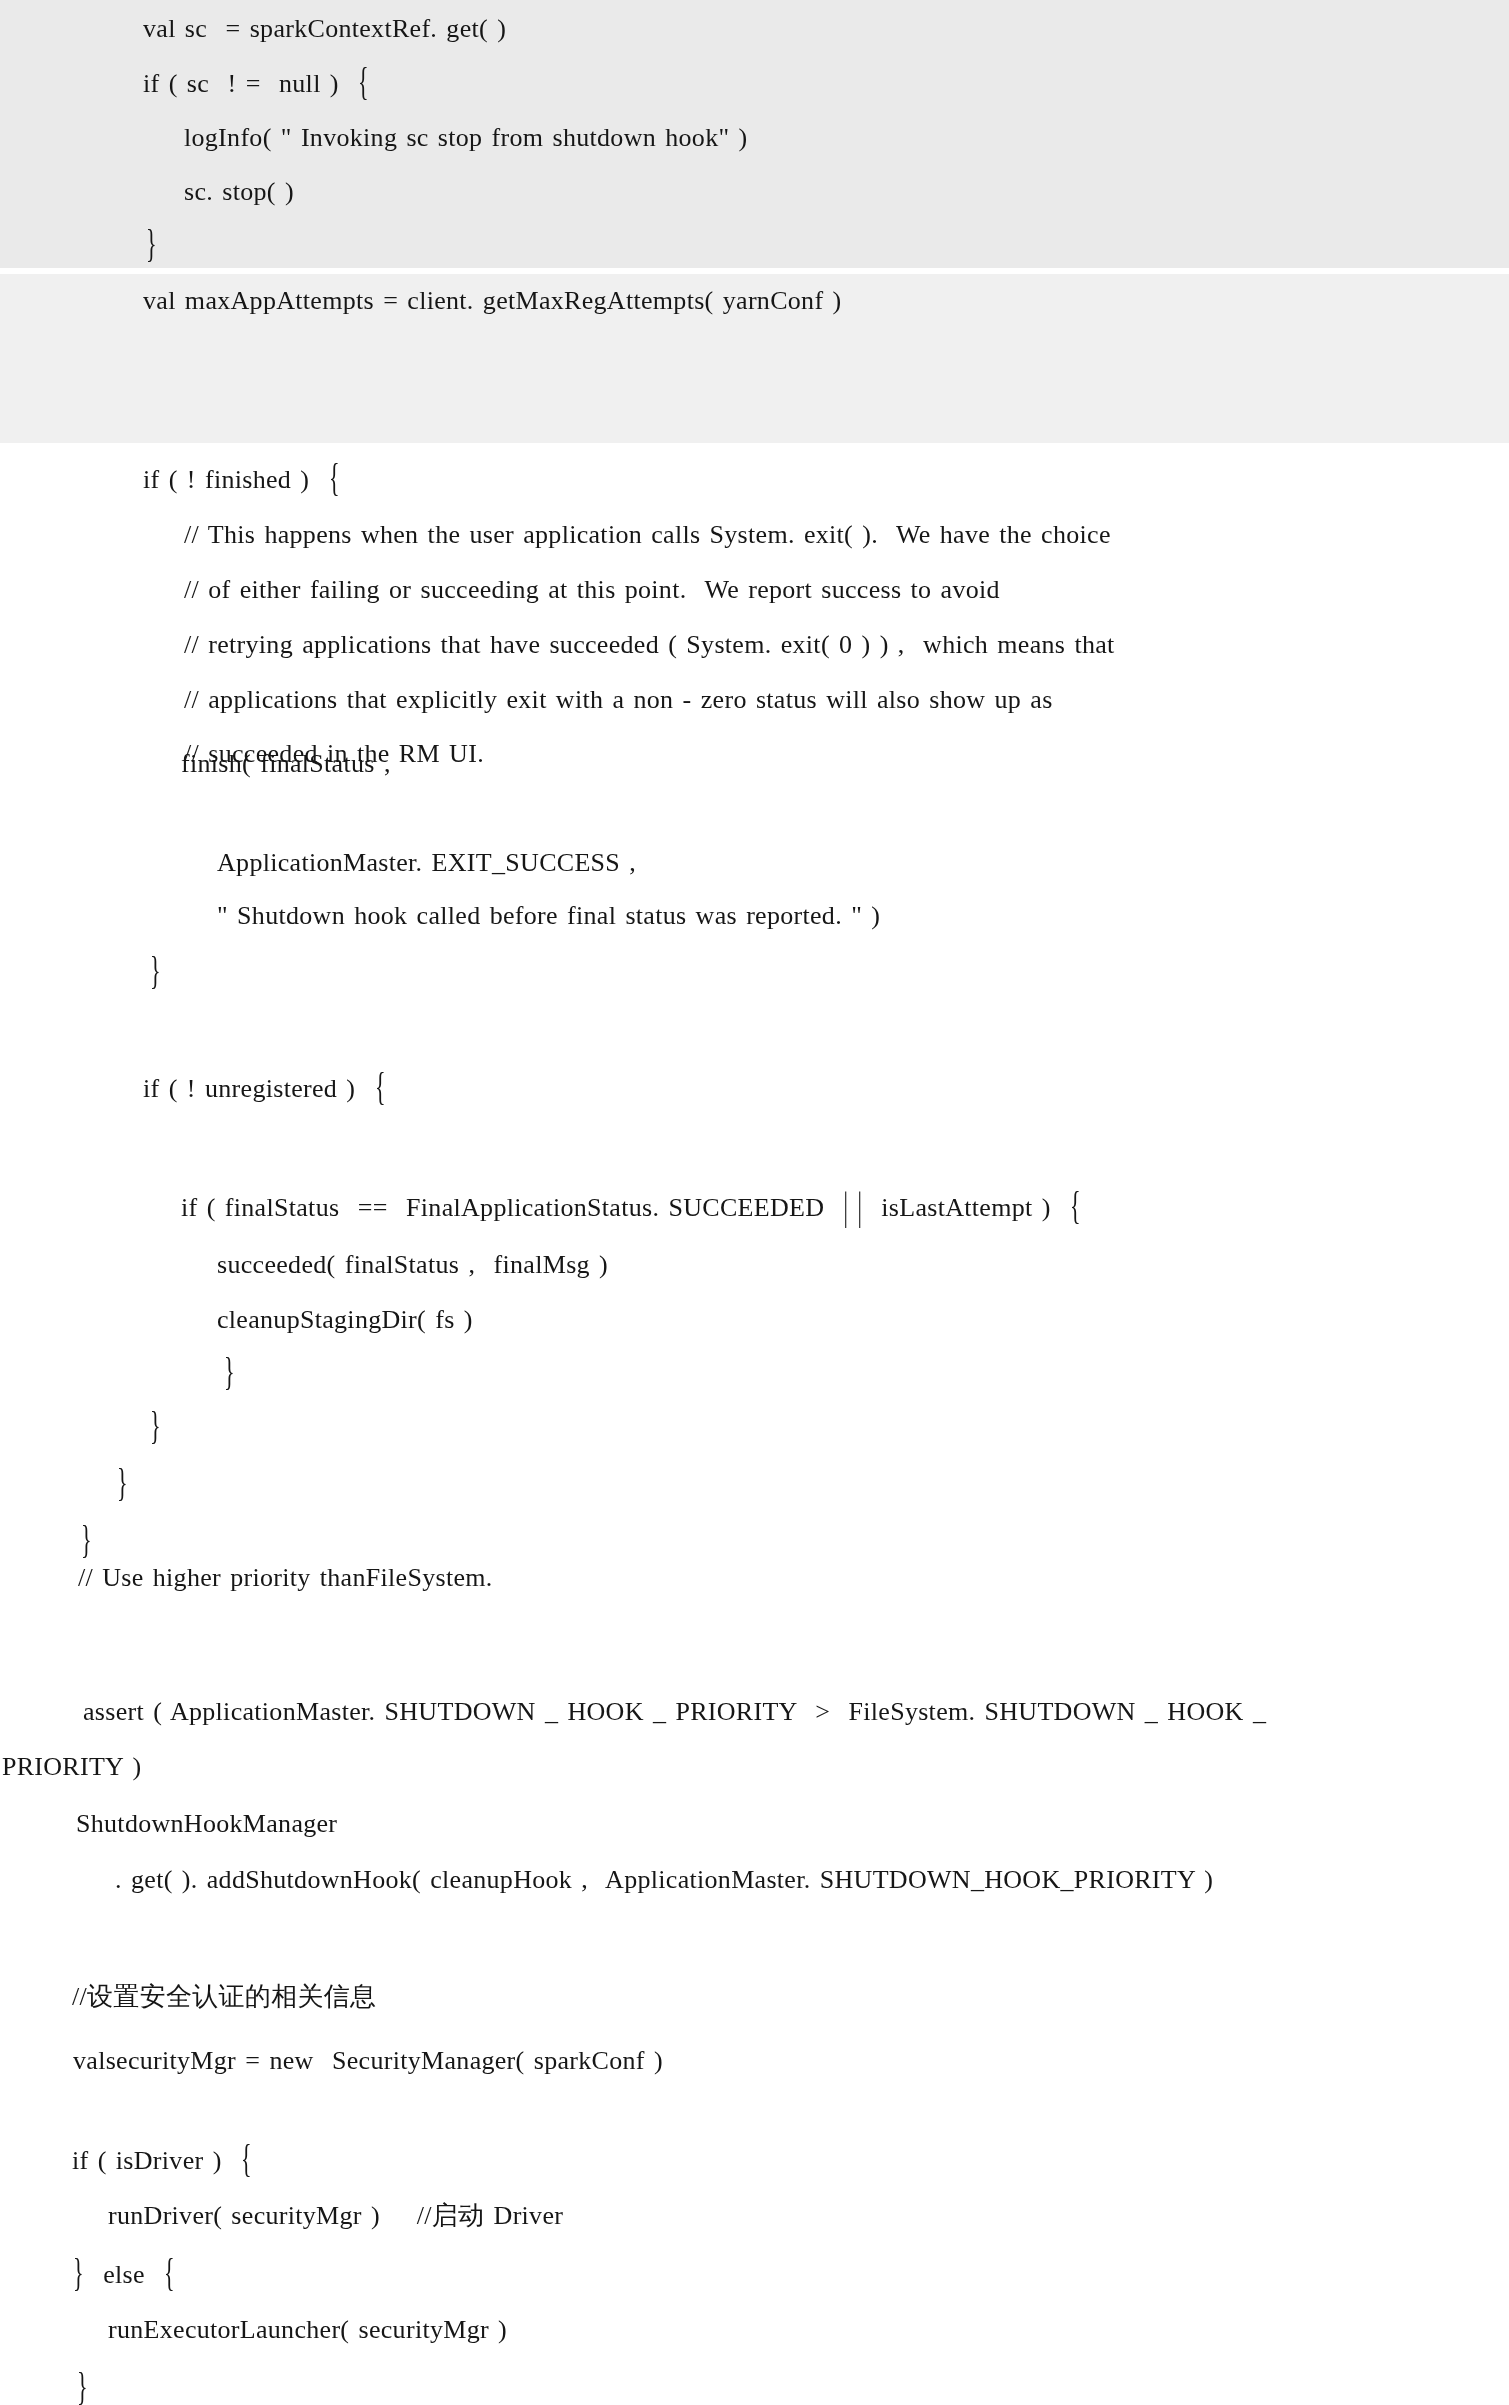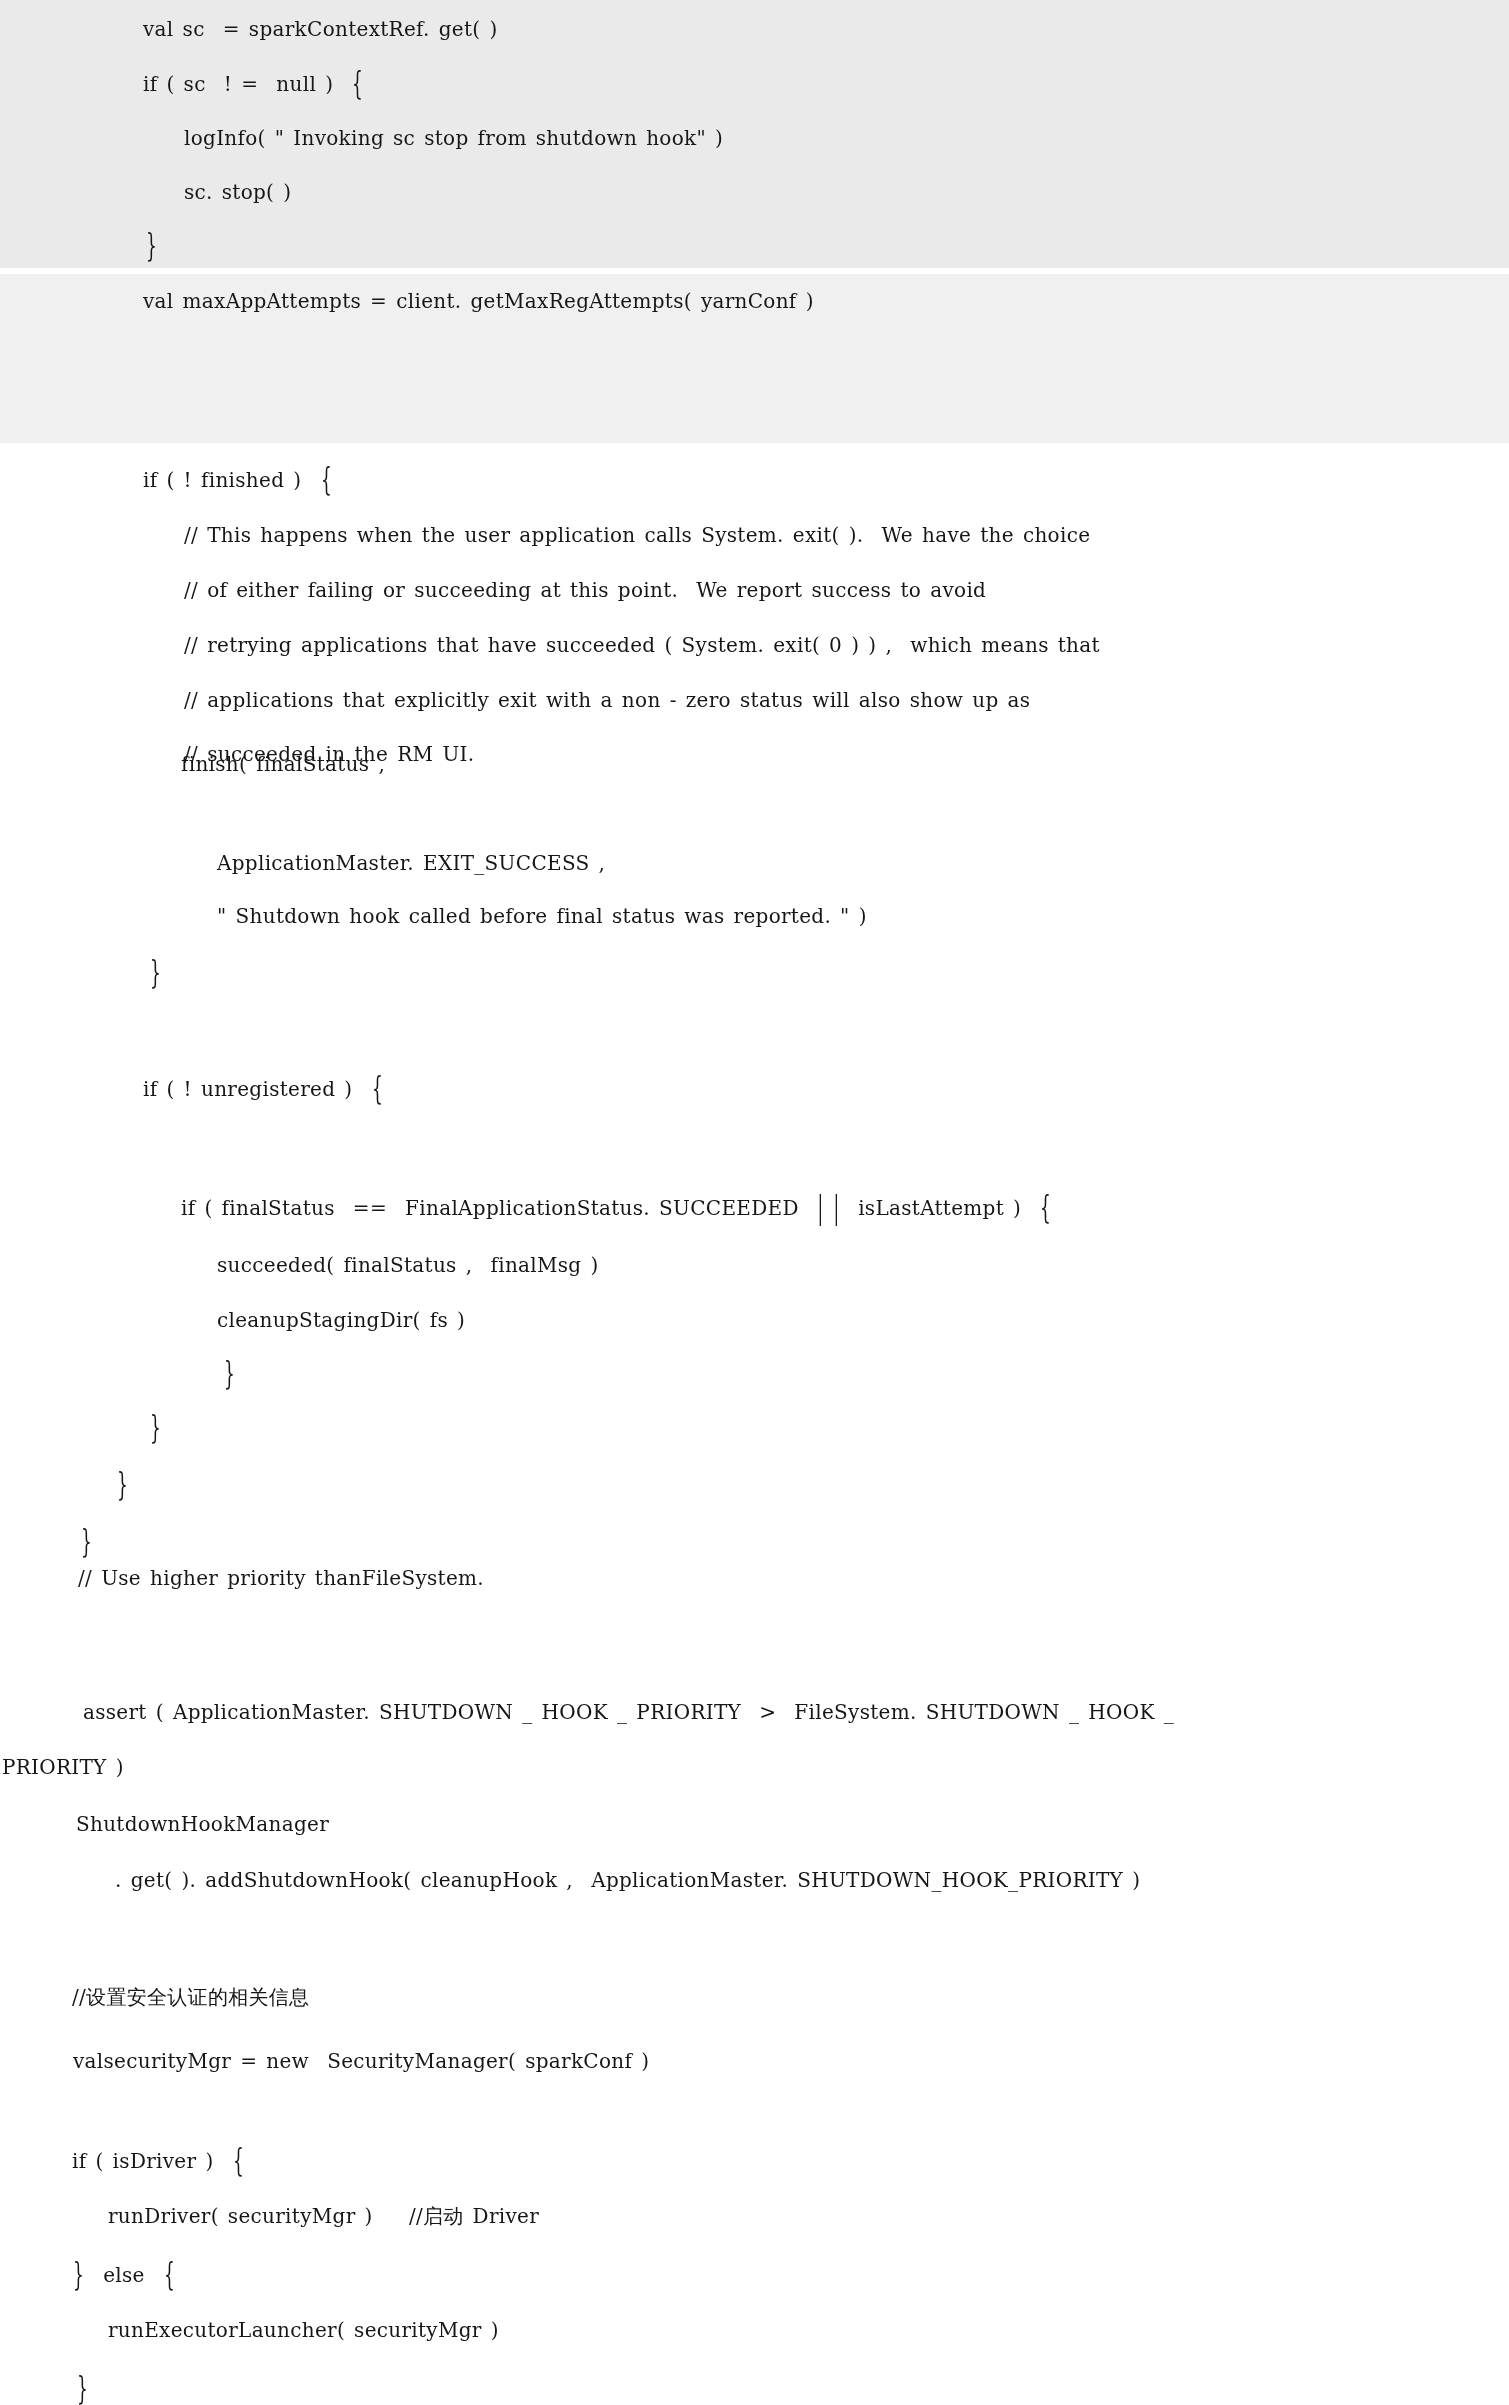--- a/index.html
+++ b/index.html
@@ -18,25 +18,26 @@
   .scan-bands { position: absolute; inset: 0; }
   .scan-band {
     position: absolute;
     left: 0;
     width: 100%;
   }
   .code-block { position: absolute; inset: 0; }
   .code-line {
     position: absolute;
     white-space: pre;
-    font-size: 20px;
+    font-size: 26px;
     line-height: 40px;
     height: 40px;
     letter-spacing: 0.3px;
     word-spacing: 2.4px;
+    font-family: Liberation Serif, serif;
   }
   
   .bd {
     display: inline-block;
     transform: scaleY(1.55) scaleX(0.85);
     transform-origin: 50% 55%;
   }
 </style>
 </head>
 <body>

